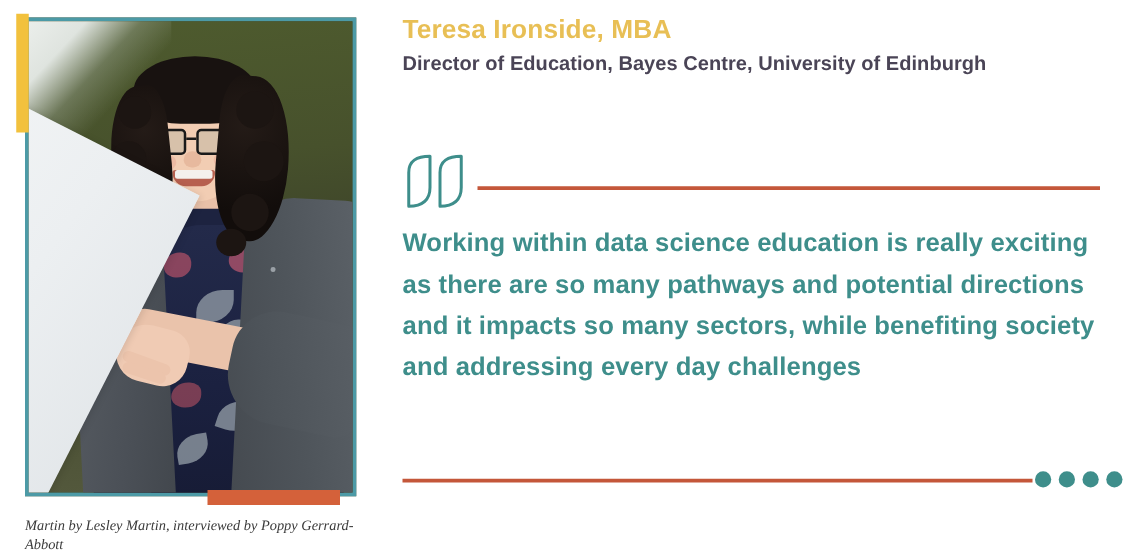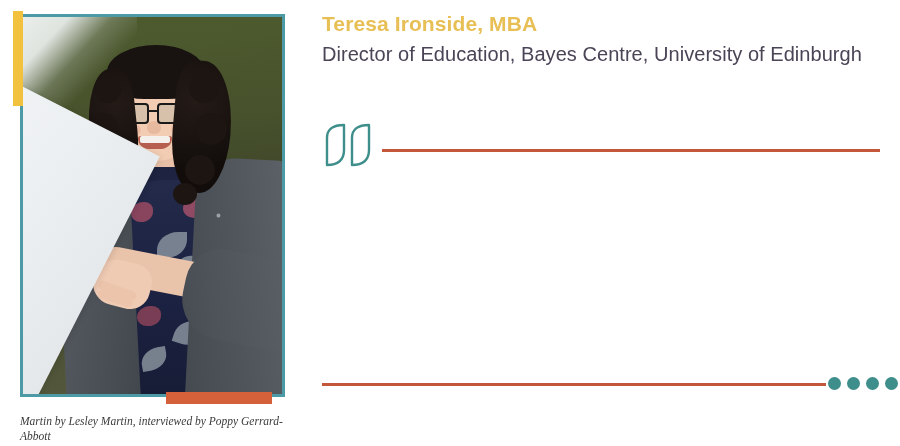--- a/index.html
+++ b/index.html
@@ -306,22 +306,22 @@
     top: 12px;
     font-size: 21px;
     font-weight: bold;
     color: #E8BF55;
     letter-spacing: 0.1px;
   }
   .person-role {
     position: absolute;
     left: 0;
     top: 43px;
-    font-size: 20px;
-    font-weight: normal;
+    font-size: 16px;
+    font-weight: bold;
     color: #4A4456;
     letter-spacing: 0.05px;
   }
 
   
   .quote-row {
     position: absolute;
     left: 0;
     top: 122px;
     width: 558px;
@@ -466,20 +466,21 @@
     <div class="quote-row">
       <span class="quote-glyph">
         <svg width="52" height="46" viewBox="0 0 52 46" fill="none" xmlns="http://www.w3.org/2000/svg">
           <path d="M3 43 L3 16 C3 7 9 3 20 3 L20 28 C20 38 14 43 3 43 Z" stroke="#3E8E8B" stroke-width="2.4" stroke-linejoin="round" fill="none"></path>
           <path d="M28 43 L28 16 C28 7 34 3 45 3 L45 28 C45 38 39 43 28 43 Z" stroke="#3E8E8B" stroke-width="2.4" stroke-linejoin="round" fill="none"></path>
         </svg>
       </span>
       <div class="rule-top"></div>
     </div>
 
+    <div class="quote-text">Working within data science education is really exciting as there are so many pathways and potential directions and it impacts so many sectors, while benefiting society and addressing every day challenges</div>
 
     <div class="footer-rule"></div>
 
     <div class="dots">
       <span class="dot"></span>
       <span class="dot"></span>
       <span class="dot"></span>
       <span class="dot"></span>
     </div>
   </div>

